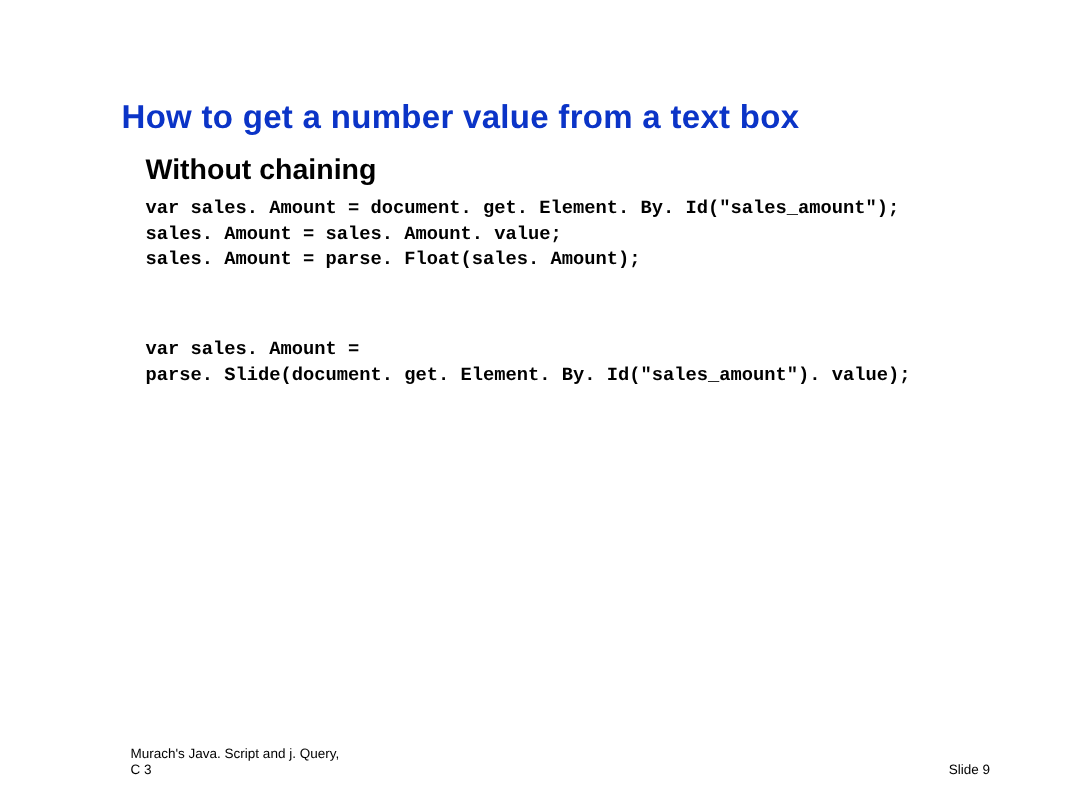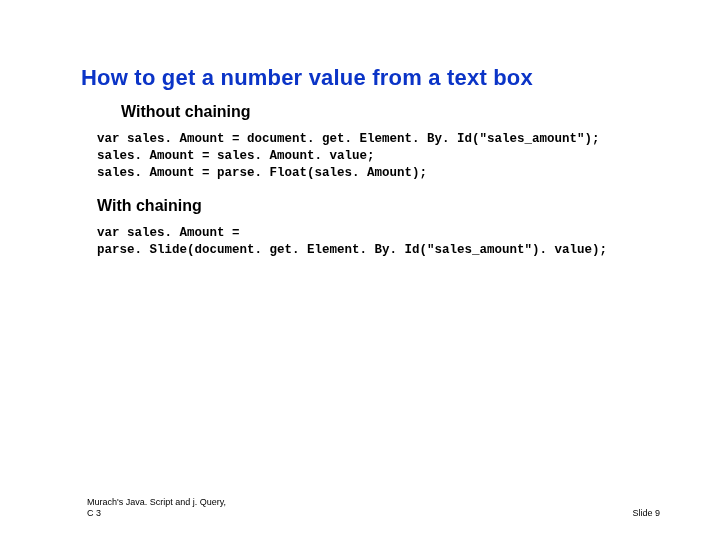--- a/index.html
+++ b/index.html
@@ -16,24 +16,23 @@
       left: 72px;
       font-size: 22px;
       font-weight: 700;
       color: #0b34c7;
       letter-spacing: 0.2px;
     }
     .section1-heading {
       position: absolute;
       top: 94px;
       left: 88px;
-      font-size: 16px;
+      font-size: 19px;
       font-weight: 700;
       color: #000;
-      margin-left: 24px;
     }
     .code1 {
       position: absolute;
       top: 122px;
       left: 88px;
       font-family: "Courier New", Courier, monospace;
       font-size: 12.5px;
       font-weight: 700;
       color: #000;
       white-space: pre;
@@ -79,21 +78,20 @@
 
 <div class="page">
 
   <h1 class="title">How to get a number value from a text box</h1>
 
   <h2 class="section1-heading">Without chaining</h2>
   <pre class="code1">var sales. Amount = document. get. Element. By. Id("sales_amount");
 sales. Amount = sales. Amount. value;
 sales. Amount = parse. Float(sales. Amount);</pre>
 
-  <h2 class="section2-heading">With chaining</h2>
   <pre class="code2">var sales. Amount =
 parse. Slide(document. get. Element. By. Id("sales_amount"). value);</pre>
 
   <div class="footer">
     <div class="footer-left">
       <span>Murach's Java. Script and j. Query,</span><br>
       <span>C 3</span>
     </div>
     <div class="footer-right">Slide 9</div>
   </div>

